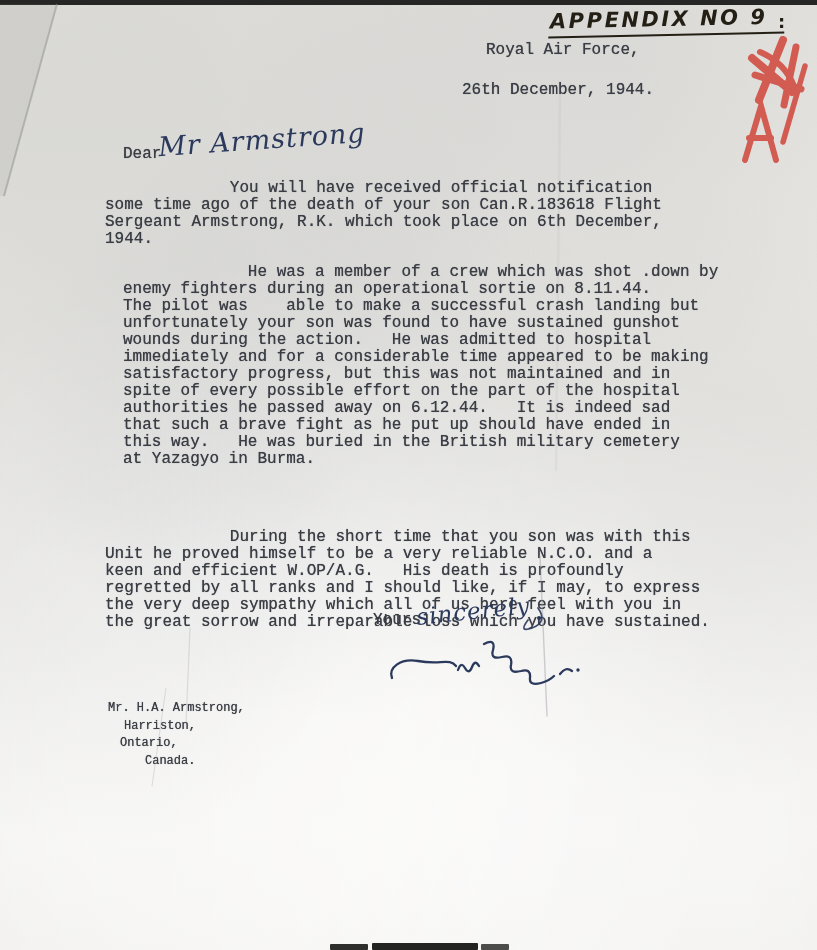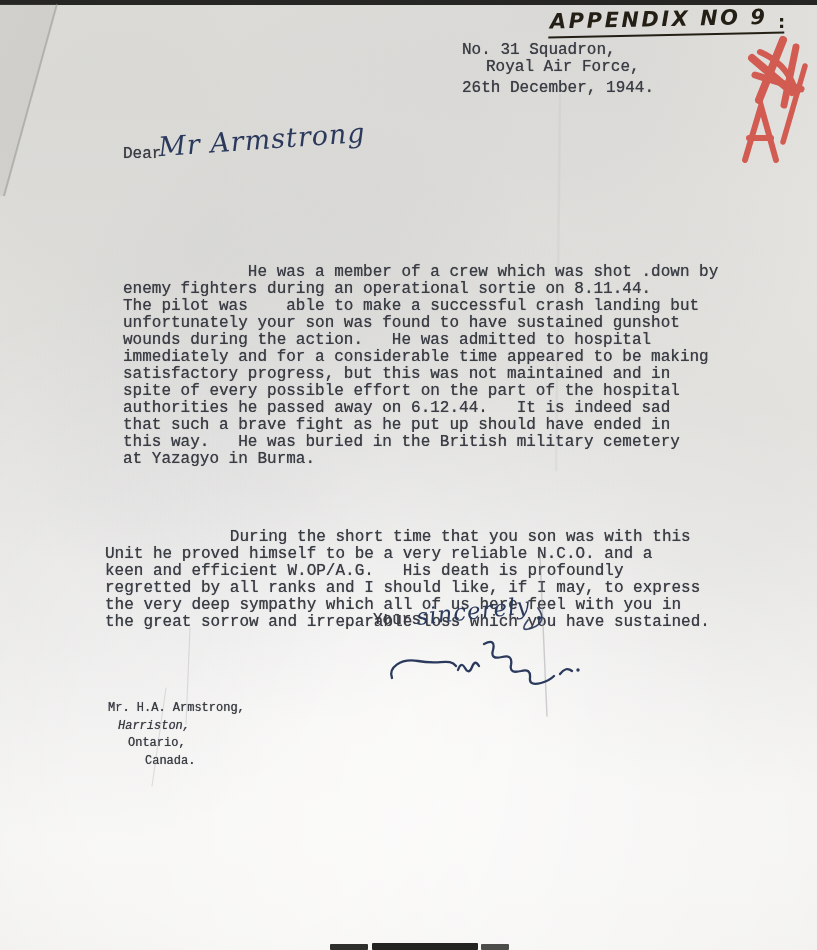--- a/index.html
+++ b/index.html
@@ -25,55 +25,58 @@
   .hand { font-family:"DejaVu Serif", serif; font-style:italic; color:#2b3a5c; }
   .appendix-text {
     display:inline-block; font-family:"DejaVu Sans", sans-serif; font-style:italic; font-weight:600;
     font-size:21px; letter-spacing:2.5px; color:#241f15;
     border-bottom:2.5px solid #241f15; padding:0 16px 3px 2px; transform:rotate(-1.2deg);
   }
   .appendix-colon { position:absolute; left:230px; top:4px; font-family:"DejaVu Sans", sans-serif;
     font-weight:700; font-size:18px; color:#241f15; }
   .letterhead { left:462px; top:42px; }
   .lh2 { margin-left:24px; }
-  .lhdate { margin-top:4px; }
+  .lhdate { margin-top:23px; }
   .salutation-name { left:158px; top:124px; font-size:27px; transform:rotate(-4deg); letter-spacing:1px; }
   .sincerely { left:416px; top:598px; font-size:23px; transform:rotate(-6deg); letter-spacing:1px; }
   .ink-dot { position:absolute; left:537px; top:616px; width:4px; height:4px; border-radius:50%;
     background:#2b3a5c; }
   .recipient-line { font-family:"Liberation Mono", monospace; font-size:12px; line-height:17.5px;
     text-shadow:0 0 .7px rgba(52,55,64,.85); }
-  .r1 { margin-left:0; } .r2 { margin-left:10px;font-style:italic; } .r3 { margin-left:20px; } .r4 { margin-left:37px; }
+  .r1 { margin-left:0; } .r2 { margin-left:16px; } .r3 { margin-left:12px; } .r4 { margin-left:37px; }
   .overlay { position:absolute; left:0; top:0; pointer-events:none; }
   .bottom-bar { position:absolute; border-radius:1px; }
   .bb1 { left:330px; top:944px; width:38px; height:6px; background:#2e2e2c; }
   .bb2 { left:372px; top:943px; width:106px; height:7px; background:#232321; }
   .bb3 { left:481px; top:944px; width:28px; height:6px; background:#4c4c4a; }
 </style>
 </head>
 <body>
 
 <div class="page">
 
   <div class="top-edge"></div>
 
   <div class="abs" style="left:548px; top:7px;">
     <span class="appendix-text">APPENDIX NO 9</span>
     <span class="appendix-colon">:</span>
   </div>
 
   <div class="abs letterhead">
-    <div class="typed">No. 31 Squadron,</div>
     <div class="typed lh2">Royal Air Force,</div>
     <div class="typed lhdate">26th December, 1944.</div>
   </div>
 
   <div class="abs typed" style="left:123px; top:146px;">Dear</div>
   <div class="abs hand salutation-name">Mr Armstrong</div>
 
+  <div class="abs typed" style="left:105px; top:180px;">             You will have received official notification
+some time ago of the death of your son Can.R.183618 Flight
+Sergeant Armstrong, R.K. which took place on 6th December,
+1944.</div>
   <div class="abs typed" style="left:123px; top:264px;">             He was a member of a crew which was shot .down by
 enemy fighters during an operational sortie on 8.11.44.
 The pilot was    able to make a successful crash landing but
 unfortunately your son was found to have sustained gunshot
 wounds during the action.   He was admitted to hospital
 immediately and for a considerable time appeared to be making
 satisfactory progress, but this was not maintained and in
 spite of every possible effort on the part of the hospital
 authorities he passed away on 6.12.44.   It is indeed sad
 that such a brave fight as he put up should have ended in

